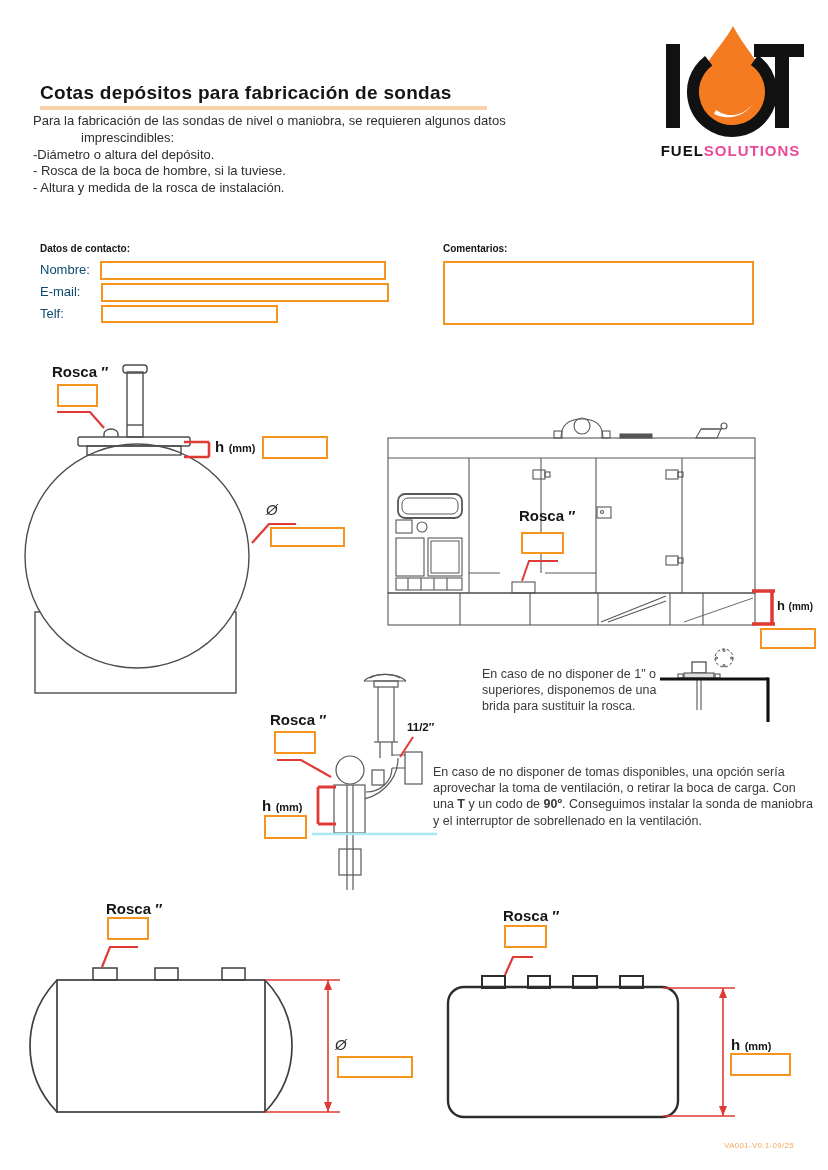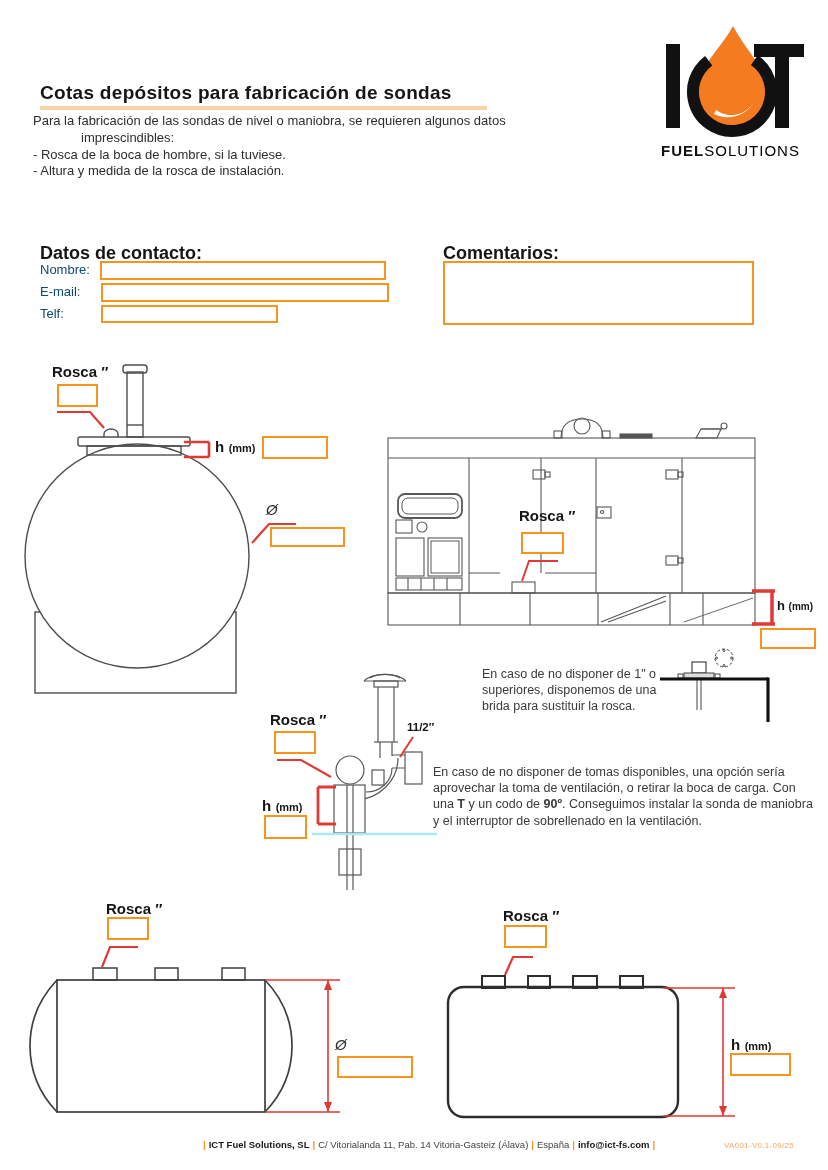--- a/index.html
+++ b/index.html
@@ -12,24 +12,24 @@
   
   .title{left:40px;top:82px;font-size:19px;font-weight:bold;letter-spacing:.3px;color:#151515;}
   .title-underline{left:40px;top:106px;width:447px;height:4px;background:#f8d2a8;}
   .intro{left:33px;top:113px;font-size:13px;line-height:16.8px;color:#2e2e2e;}
   .intro div:nth-child(2){padding-left:48px;}
 
   
   .logo{left:648px;top:22px;width:165px;text-align:center;}
   .logo-sub{margin-top:-2px;font-size:15px;letter-spacing:1px;}
   .logo-sub .b{font-weight:bold;color:#111;}
-  .logo-sub .l{color:#000000;font-weight:normal;}
-
-  
-  .sec-head{font-size:18px;font-weight:bold;color:#151515;}
+  .logo-sub .l{color:#ec4899;font-weight:bold;}
+
+  
+  .sec-head{font-size:10px;font-weight:bold;color:#151515;}
   .field-label{font-size:13px;color:#0c4a6e;}
   .obox{border:2px solid #f7941d;background:#fff;box-sizing:border-box;}
   input.obox{outline:none;padding:0 4px;font-family:"Liberation Sans",sans-serif;font-size:12px;}
 
   
   .rosca{font-size:15px;font-weight:bold;color:#161616;}
   .hlab{font-weight:bold;color:#161616;white-space:nowrap;}
   .hlab .h-big{font-size:15px;}
   .hlab .h-small{font-size:11px;}
   .dia{font-size:15px;color:#2a2a2a;font-style:italic;}
@@ -187,20 +187,21 @@
     <polygon points="723,988 719,998 727,998" fill="#e03a36"></polygon>
     <polygon points="723,1116 719,1106 727,1106" fill="#e03a36"></polygon>
   </svg>
 
   <div class="abs title z2">Cotas depósitos para fabricación de sondas</div>
   <div class="abs title-underline z2"></div>
 
   <div class="abs intro z2">
     <div>Para la fabricación de las sondas de nivel o maniobra, se requieren algunos datos</div>
     <div>imprescindibles:</div>
+    <div> -Diámetro o altura del depósito.</div>
     <div>- Rosca de la boca de hombre, si la tuviese.</div>
     <div>- Altura y medida de la rosca de instalación.</div>
   </div>
 
   <div class="abs logo z2">
     <svg width="150" height="118" viewBox="0 0 150 118">
       <rect x="10" y="22" width="14" height="84" fill="#111"></rect>
       <path d="M77,4 C89,28 110,44 110,70 A34,34 0 1 1 42,70 C42,44 64,28 77,4 Z" fill="#f47b20"></path>
       <circle cx="76" cy="70" r="39" fill="none" stroke="#111" stroke-width="12" stroke-dasharray="196 49" transform="rotate(-55 76 70)"></circle>
       <path d="M60,88 A26,26 0 0 0 98,80 A30,30 0 0 1 58,92 Z" fill="#fff"></path>
@@ -264,16 +265,15 @@
   <div class="abs obox z2" style="left:337px;top:1056px;width:76px;height:22px"></div>
 
   <div class="abs rosca z2" style="left:503px;top:907px">Rosca ″</div>
   <div class="abs obox z2" style="left:504px;top:925px;width:43px;height:23px"></div>
   <div class="abs hlab z2" style="left:731px;top:1036px">
     <span class="h-big">h</span>
     <span class="h-small">(mm)</span>
   </div>
   <div class="abs obox z2" style="left:730px;top:1053px;width:61px;height:23px"></div>
 
-  <div class="abs footer-line z2"><span class="bar">|</span><span class="seg-b">ICT Fuel Solutions, SL</span><span class="bar">|</span><span>C/ Vitorialanda 11, Pab. 14 Vitoria-Gasteiz (Álava)</span><span class="bar">|</span><span>España</span><span class="bar">|</span><span class="seg-b">info@ict-fs.com</span><span class="bar">|</span></div>
   <div class="abs footer-code z2">VA001-V0.1-09/25</div>
 
 </div>
 
 </body></html>

